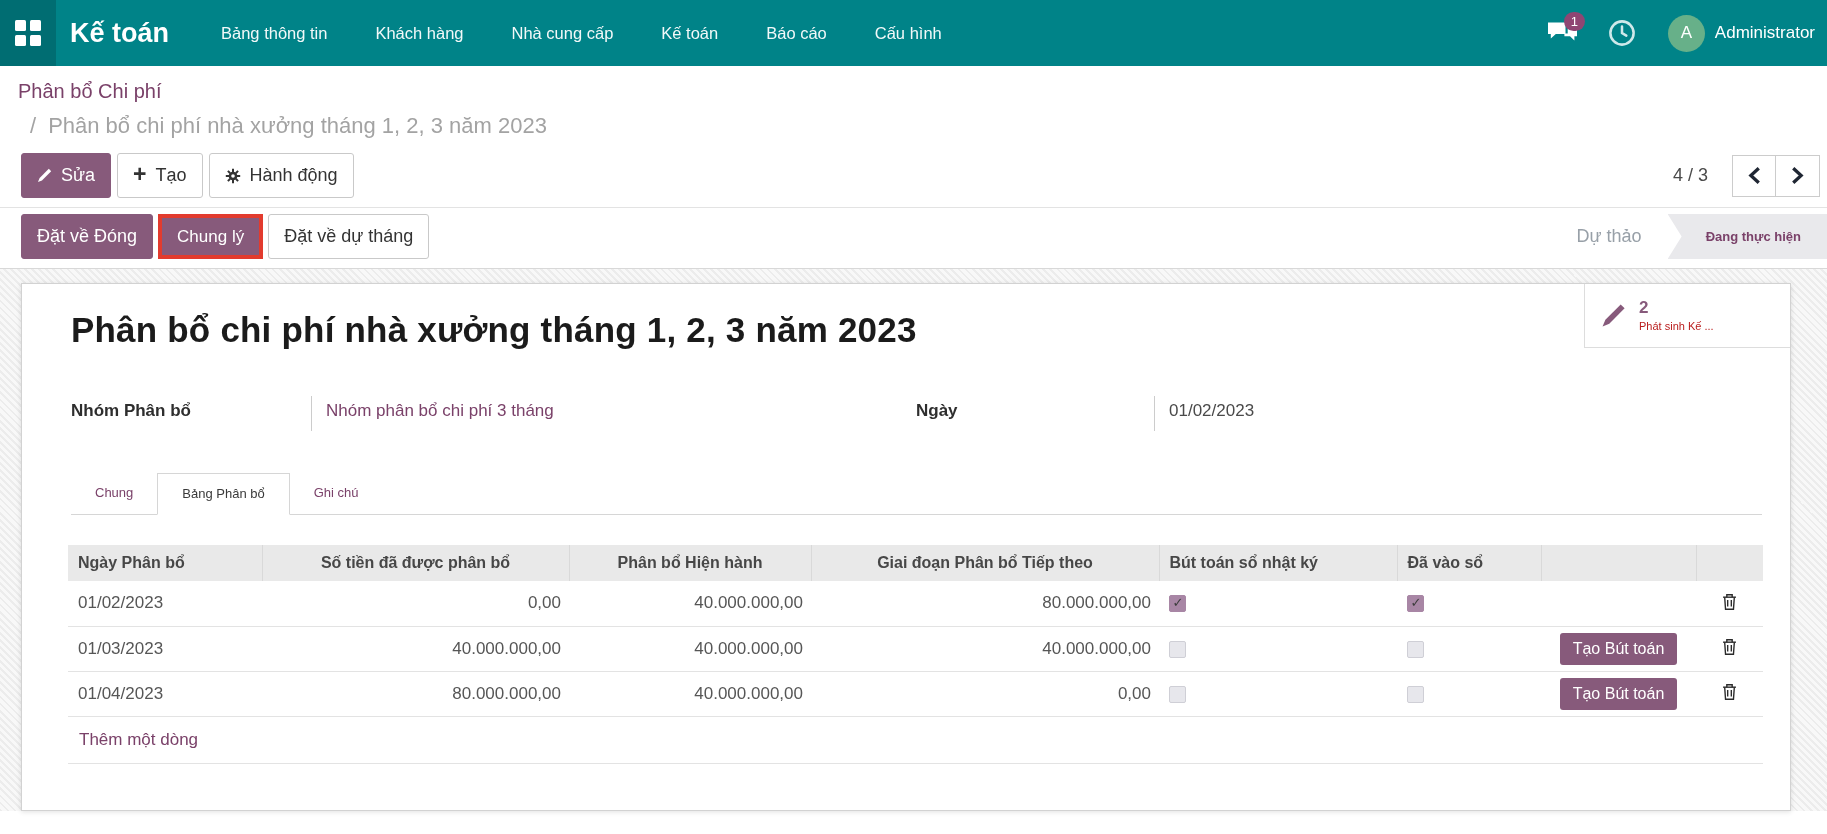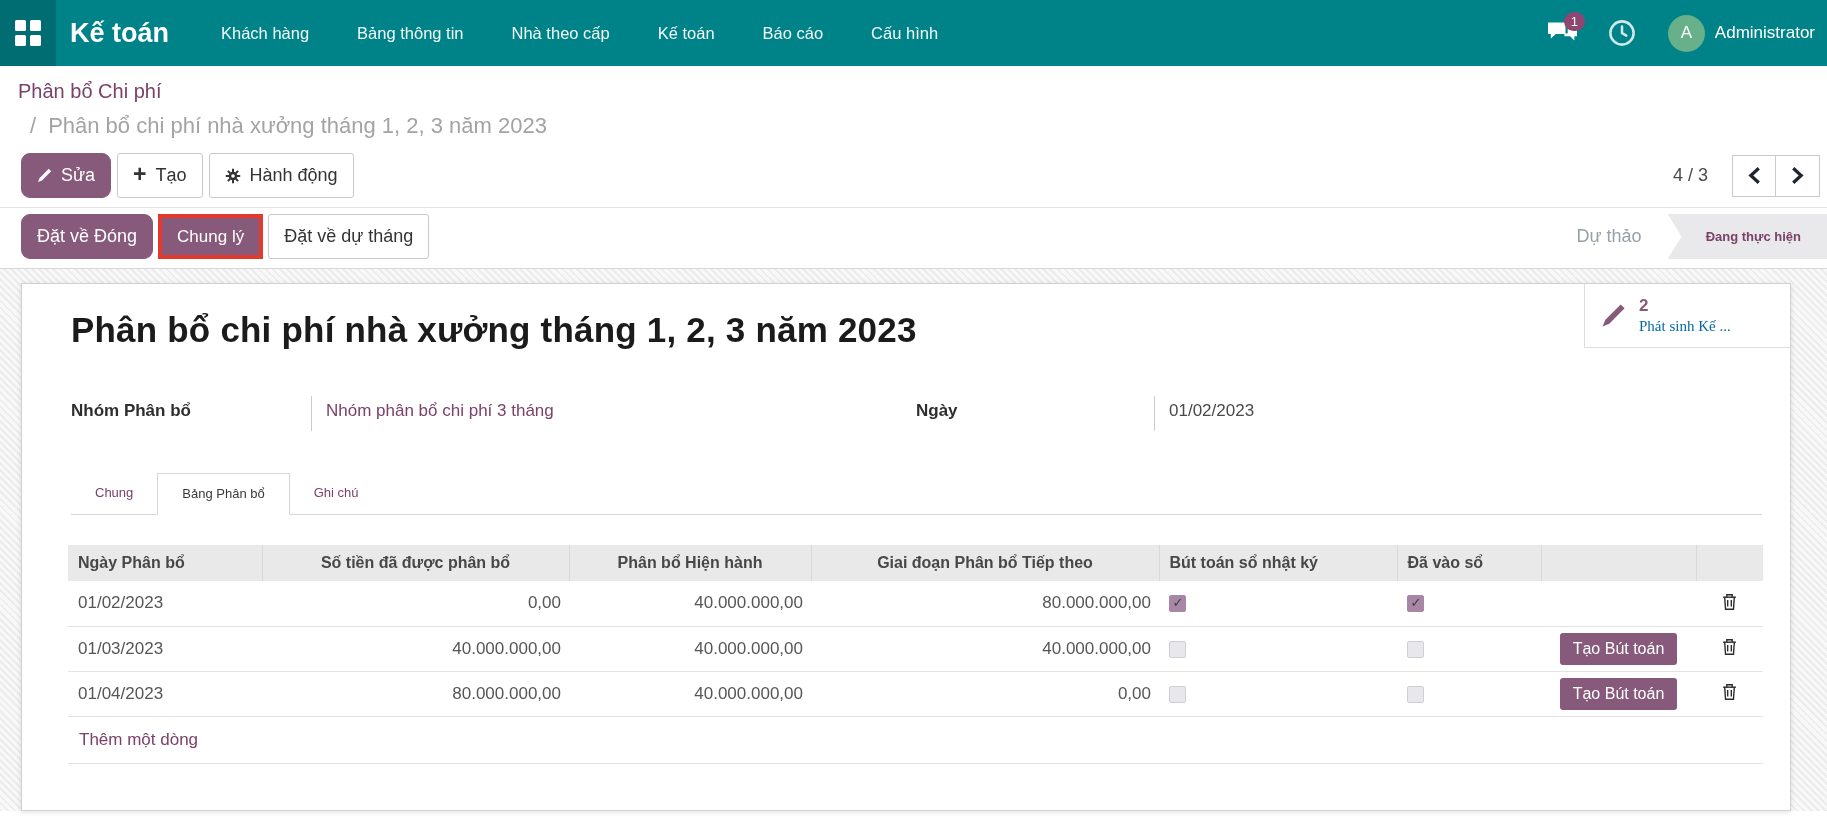--- a/index.html
+++ b/index.html
@@ -24,21 +24,21 @@
   
   .crumbs{padding:14px 0 0 18px;}
   .crumb-parent{color:var(--link,#7a4169);font-size:20px;cursor:pointer;}
   .crumb-line2{margin:10px 0 0 12px;font-size:22px;color:#a3a3a3;display:flex;gap:12px;}
 
   
   .toolbar{display:flex;align-items:center;padding:14px 7px 9px 21px;}
   .btn{display:inline-flex;align-items:center;gap:9px;height:45px;padding:0 15px;font-size:18px;
        background:#fff;border:1px solid #c9c9c9;border-radius:3px;color:#333;cursor:pointer;
        font-family:inherit;white-space:nowrap;}
-  .btn-primary{background:var(--purple,#875a7b);border-color:var(--purple,#875a7b);color:#fff;border-radius:9px;}
+  .btn-primary{background:var(--purple,#875a7b);border-color:var(--purple,#875a7b);color:#fff;}
   .btn+.btn{margin-left:6px;}
   .btn-action{margin-left:342px;}
   .plus-glyph{font-size:23px;font-weight:700;line-height:1;margin-top:-3px;}
   .pager{margin-left:auto;display:flex;align-items:center;}
   .pager-text{font-size:18px;color:#4a4a4a;margin-right:24px;}
   .nav-btns{display:flex;}
   .nav-btn{width:44px;height:42px;background:#fff;border:1px solid #ccc;display:flex;align-items:center;justify-content:center;cursor:pointer;padding:0;}
   .nav-btn.next{border-left:none;}
 
   
@@ -53,21 +53,21 @@
     padding:0 26px 0 38px;clip-path:polygon(0 0,14px 50%,0 100%,100% 100%,100% 0);}
 
   
   .content{height:542px;background:repeating-linear-gradient(45deg,#ececec 0 2px,#f8f8f8 2px 5px);
     padding:14px 36px 0 21px;}
   .sheet{background:#fff;height:100%;border:1px solid #d2d2d2;box-shadow:0 1px 5px rgba(0,0,0,.12);position:relative;}
   .stat-btn{position:absolute;top:0;right:0;width:206px;height:64px;background:#fff;border-left:1px solid #ddd;border-bottom:1px solid #ddd;
     display:flex;align-items:center;gap:13px;padding:0 8px 0 16px;cursor:pointer;}
   .stat-col{display:flex;flex-direction:column;line-height:1.3;min-width:0;}
   .stat-count{color:var(--purple,#875a7b);font-weight:700;font-size:17px;}
-  .stat-label{color:#0369a1;font-size:15px;white-space:nowrap;overflow:hidden;text-overflow:ellipsis;max-width:128px;font-family:Liberation Serif, serif;}
+  .stat-label{color:#b91c1c;font-size:11px;white-space:nowrap;overflow:hidden;text-overflow:ellipsis;max-width:128px;}
   .sheet-title{margin:26px 230px 0 49px;font-size:35px;font-weight:700;color:#1b1b1b;letter-spacing:.2px;}
 
   .fields{display:flex;margin:46px 49px 0;}
   .field{display:flex;align-items:flex-start;}
   .field-group{width:845px;flex:none;}
   .field-date{flex:1;}
   .f-label{width:240px;flex:none;font-size:17px;font-weight:700;color:#2e2e2e;padding-top:5px;}
   .field-date .f-label{width:238px;}
   .f-val{flex:1;border-left:1px solid #ccc;padding:5px 0 10px 14px;font-size:17px;}
   .link{color:var(--link,#7a4169);cursor:pointer;}
@@ -101,23 +101,23 @@
   <div class="apps-btn">
     <div class="apps-grid">
         <div></div>
         <div></div>
         <div></div>
         <div></div>
       </div>
   </div>
   <div class="brand">Kế toán</div>
   <div class="menu">
+    <div class="menu-item">Bảng thông tin</div>
     <div class="menu-item">Khách hàng</div>
-    <div class="menu-item">Bảng thông tin</div>
-    <div class="menu-item">Nhà theo cấp</div>
+    <div class="menu-item">Nhà cung cấp</div>
     <div class="menu-item">Kế toán</div>
     <div class="menu-item">Báo cáo</div>
     <div class="menu-item">Cấu hình</div>
   </div>
   <div class="nav-right">
     <div class="chat-wrap">
       <svg width="31" height="25" viewBox="0 0 31 25" fill="#fff">
         <path d="M1 1.5h17.5v11.5H8.8L3.8 17.6v-4.6H1z"></path>
         <path d="M20.7 6h9.3v9.2h-2.6v4.2l-4.4-4.2h-5.6v-2.7h3.3z"></path>
       </svg>

